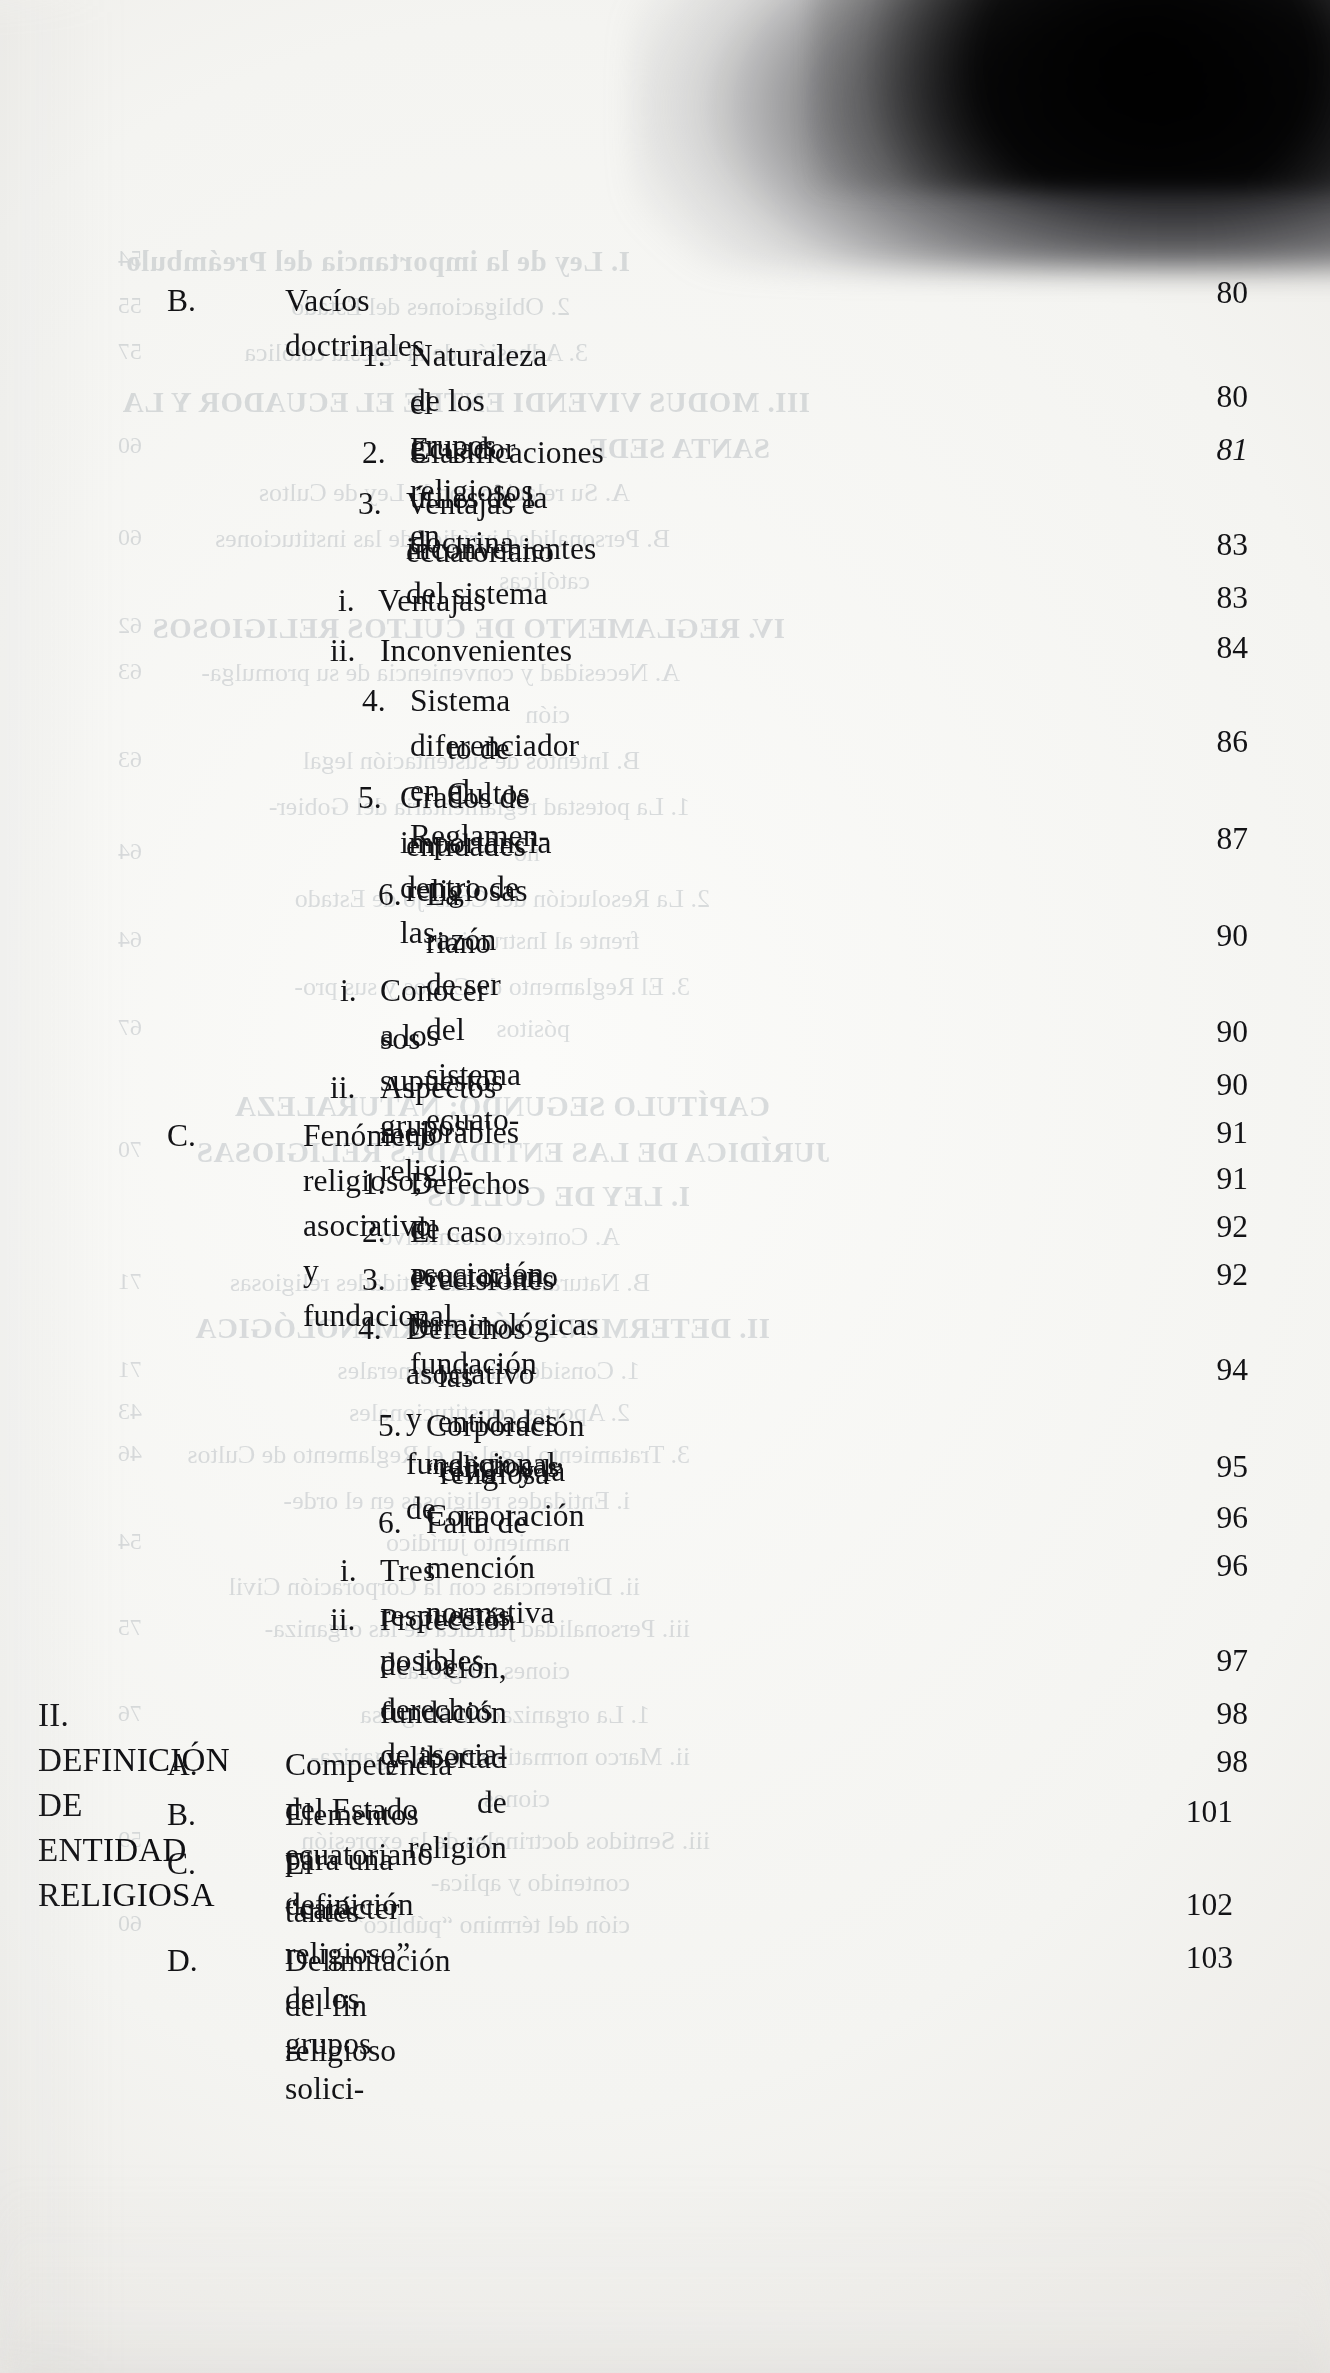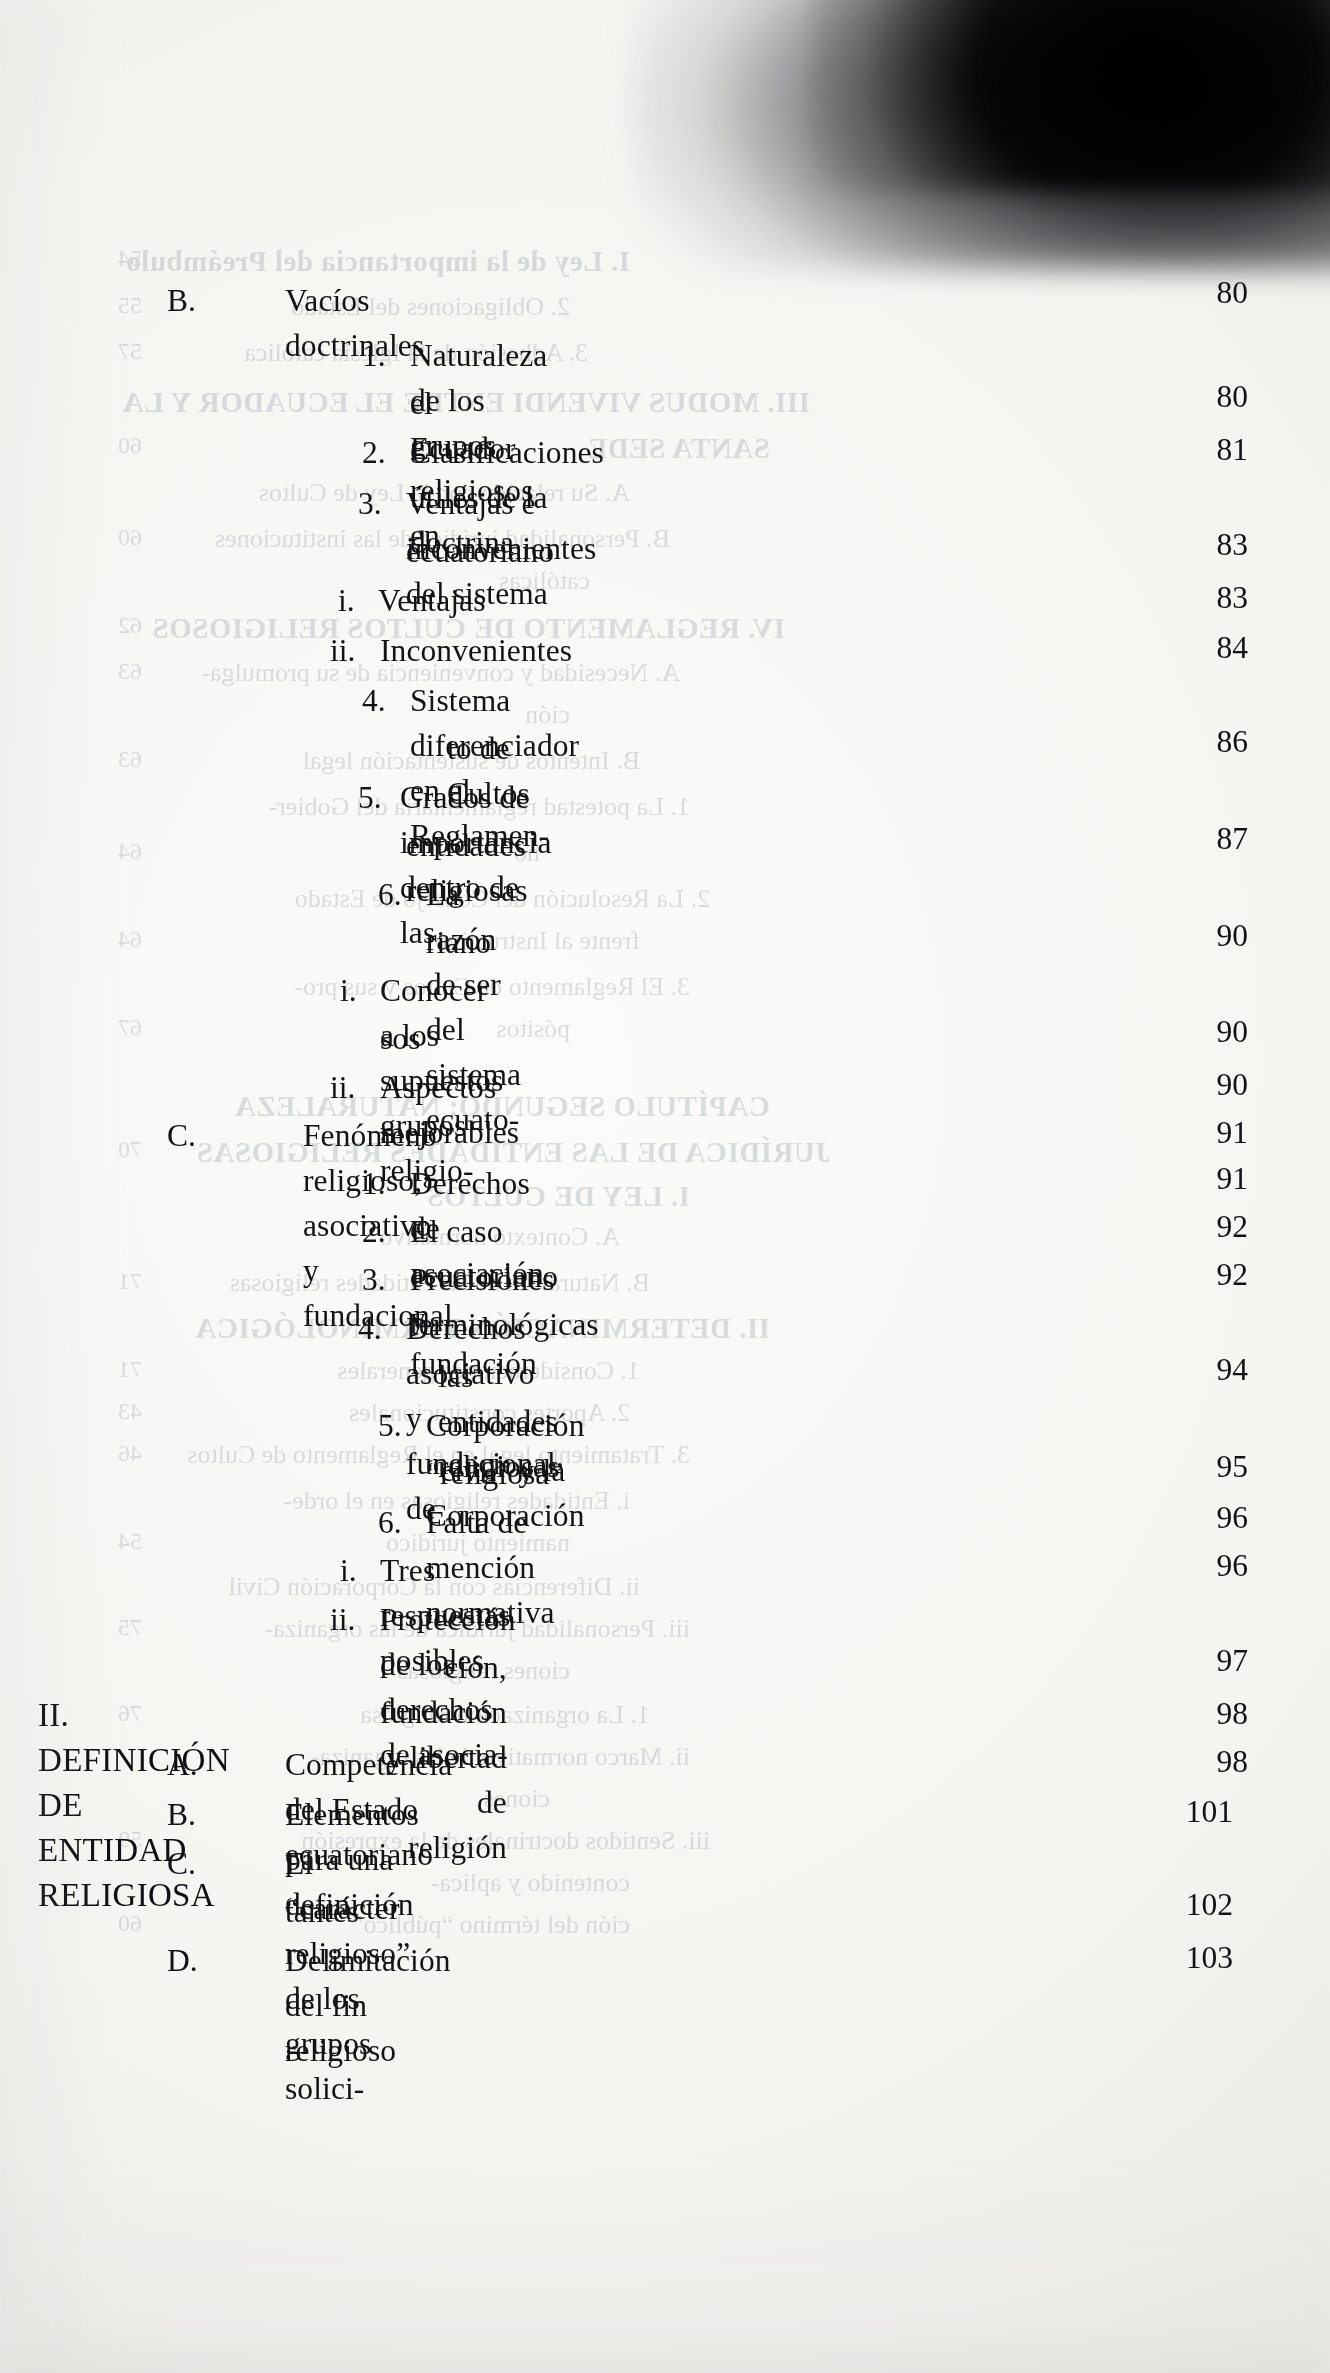--- a/index.html
+++ b/index.html
@@ -208,21 +208,21 @@
     <div class="row">
       <span class="marker" style="left:362px; top:333px;">1.</span>
       <span class="label" style="left:410px; top:333px;">Naturaleza de los grupos religiosos en</span>
       <span class="label" style="left:410px; top:381px;">el Ecuador</span>
       <span class="page-num" style="left:1178px; top:374px;">80</span>
     </div>
 
     <div class="row">
       <span class="marker" style="left:362px; top:430px;">2.</span>
       <span class="label" style="left:410px; top:430px;">Clasificaciones útiles de la doctrina</span>
-      <span class="page-num" style="left:1178px; top:427px;">81</span>
+      <span class="page-num" style="left:1178px; top:427px;font-style:italic;">81</span>
     </div>
 
     <div class="row">
       <span class="marker" style="left:358px; top:481px;">3.</span>
       <span class="label" style="left:406px; top:481px;">Ventajas e inconvenientes  del sistema</span>
       <span class="label" style="left:406px; top:529px;">ecuatoriano</span>
       <span class="page-num" style="left:1178px; top:522px;">83</span>
     </div>
 
     <div class="row">

